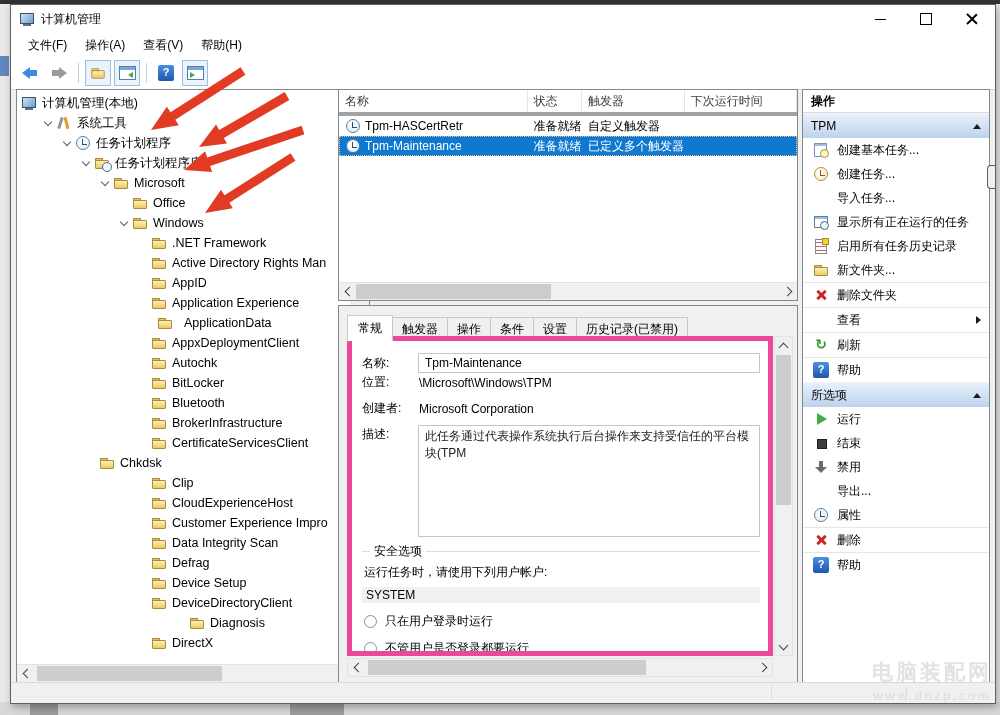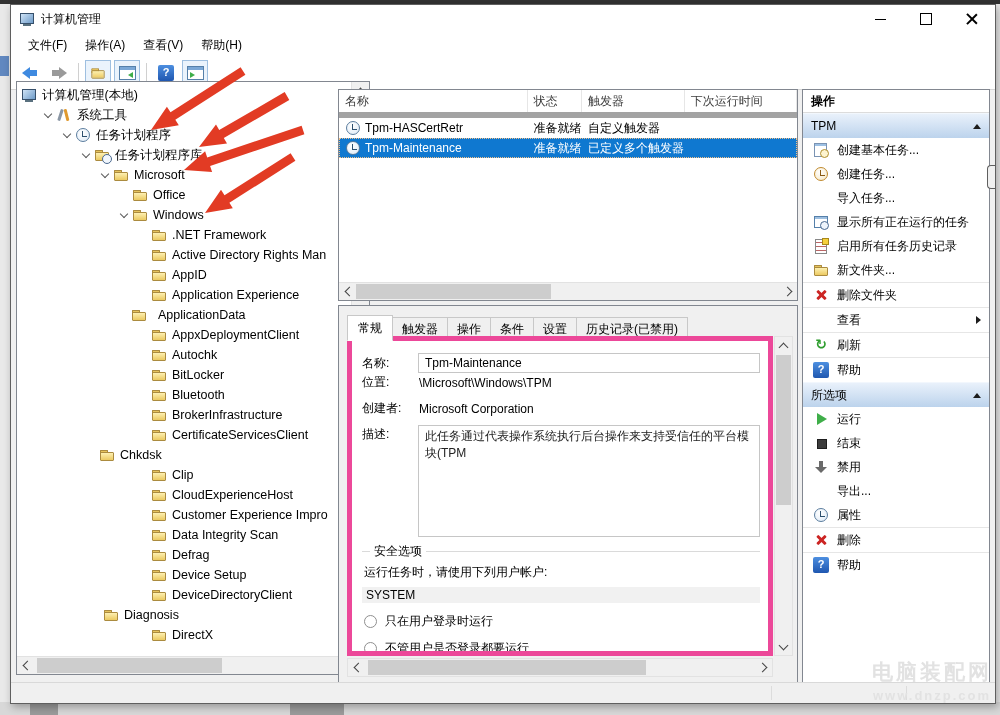--- a/index.html
+++ b/index.html
@@ -66,21 +66,21 @@
   .ic-basic::before{content:"";position:absolute;left:1px;top:1px;width:11px;height:12px;background:#fff;border:1px solid #7a93b3;box-shadow:inset 0 2px 0 #9cc0e4}
   .ic-basic::after{content:"";position:absolute;right:0;bottom:0;width:7px;height:7px;border-radius:50%;background:#fdf4cf;border:1px solid #b08f2f}
   .ic-runtasks::before{content:"";position:absolute;left:1px;top:2px;width:12px;height:10px;background:#fff;border:1px solid #5580aa;box-shadow:inset 0 2px 0 #9ebfe0}
   .ic-runtasks::after{content:"";position:absolute;right:0;bottom:0;width:7px;height:7px;border-radius:50%;background:#eef4fb;border:1px solid #49688f}
   .ic-history::before{content:"";position:absolute;left:2px;top:1px;width:10px;height:13px;background:repeating-linear-gradient(#fff 0 2px,#b66 2px 3px,#fff 3px 4px);border:1px solid #888}
   .ic-history::after{content:"";position:absolute;right:0;top:0;width:5px;height:5px;background:#f5d03c;border:1px solid #a9881b}
   .ic-none{width:16px}
 
   
   .pane{position:absolute;background:#fff;border:1px solid #828790;box-sizing:border-box}
-  .pane-tree{left:5px;top:76px;width:354px;height:594px;overflow:hidden}
+  .pane-tree{left:5px;top:84px;width:354px;height:594px;overflow:hidden}
   .pane-list{left:327px;top:84px;width:460px;height:212px;overflow:hidden}
   .pane-details{left:327px;top:300px;width:460px;height:378px;background:#f0f0f0;overflow:hidden}
   .pane-actions{left:791px;top:84px;width:188px;height:594px;overflow:hidden}
   .statusbar{position:absolute;left:0;right:0;bottom:0;height:20px;background:#f0f0f0;border-top:1px solid #d9d9d9}
   .sdiv{position:absolute;top:3px;bottom:3px;width:1px;background:#dcdcdc}
   .grip{position:absolute;right:0;top:160px;width:7px;height:22px;border:1px solid #5f5f5f;border-right:none;background:#f0f0f0;border-radius:4px 0 0 4px}
 
   
   .tree{position:absolute;left:0;top:0;right:17px;bottom:17px;overflow:hidden;padding-top:3px}
   .tree-row{display:flex;align-items:center;height:20px;white-space:nowrap;font-size:12.5px}
@@ -95,21 +95,21 @@
   .pane-list .sb-h{bottom:0;right:0}
   .sbtn{position:absolute;width:17px;height:17px;display:flex;align-items:center;justify-content:center}
   .sc{width:6px;height:6px;border-right:1.5px solid #444;border-bottom:1.5px solid #444}
   .sc.up{transform:rotate(-135deg);margin-top:3px}
   .sc.down{transform:rotate(45deg);margin-bottom:3px}
   .sc.left{transform:rotate(135deg);margin-left:3px}
   .sc.right{transform:rotate(-45deg);margin-right:3px}
   .thumb{position:absolute;background:#cdcdcd}
 
   
-  .lheader{display:flex;height:22px;align-items:center;color:#3c3c3c;border-bottom:6px solid #a3a3a3}
+  .lheader{display:flex;height:22px;align-items:center;color:#3c3c3c;border-bottom:4px solid #a3a3a3}
   .hcell{height:100%;display:flex;align-items:center;padding-left:6px;border-right:1px solid #e6e6e6;box-sizing:border-box}
   .lrow{display:flex;height:20px;align-items:center}
   .lcell{display:flex;align-items:center;padding-left:6px;box-sizing:border-box;height:100%;white-space:nowrap;overflow:hidden}
   .lrow .ic{margin-right:4px}
   .lrow.sel{background:#0f78d0;color:#fff;outline:1px dotted #f0c08a;outline-offset:-1px}
 
   
   .tabs{position:absolute;left:8px;top:8px;right:24px;height:23px;white-space:nowrap}
   .tab{display:inline-block;padding:3px 9px 2px;border:1px solid #c8c8c8;margin-right:-1px;position:relative;top:2px;background:#f0f0f0}
   .tab.active{background:#fff;border-bottom-color:#fff;top:1px;padding:4px 10px 3px;z-index:3}
@@ -251,21 +251,21 @@
         <div class="tree-row" style="padding-left: 118px;">
           <span class="chev"></span>
           <span class="ic ic-folder"></span>
           <span class="tlabel">AppID</span>
         </div>
         <div class="tree-row" style="padding-left: 118px;">
           <span class="chev"></span>
           <span class="ic ic-folder"></span>
           <span class="tlabel">Application Experience</span>
         </div>
-        <div class="tree-row" style="padding-left: 92px; gap: 6px;">
+        <div class="tree-row" style="padding-left: 118px; gap: 6px;">
           <span class="chev"></span>
           <span class="ic ic-folder"></span>
           <span class="tlabel">ApplicationData</span>
         </div>
         <div class="tree-row" style="padding-left: 118px;">
           <span class="chev"></span>
           <span class="ic ic-folder"></span>
           <span class="tlabel">AppxDeploymentClient</span>
         </div>
         <div class="tree-row" style="padding-left: 118px; text-align: right;">
@@ -326,21 +326,21 @@
         <div class="tree-row" style="padding-left: 118px;">
           <span class="chev"></span>
           <span class="ic ic-folder"></span>
           <span class="tlabel">Device Setup</span>
         </div>
         <div class="tree-row" style="padding-left: 118px;">
           <span class="chev"></span>
           <span class="ic ic-folder"></span>
           <span class="tlabel">DeviceDirectoryClient</span>
         </div>
-        <div class="tree-row" style="padding-left: 70px;">
+        <div class="tree-row" style="padding-left: 112px; margin-left: 44px;">
           <span class="chev"></span>
           <span class="ic ic-folder"></span>
           <span class="tlabel">Diagnosis</span>
         </div>
         <div class="tree-row" style="padding-left: 118px;">
           <span class="chev"></span>
           <span class="ic ic-folder"></span>
           <span class="tlabel">DirectX</span>
         </div>
       </div>

